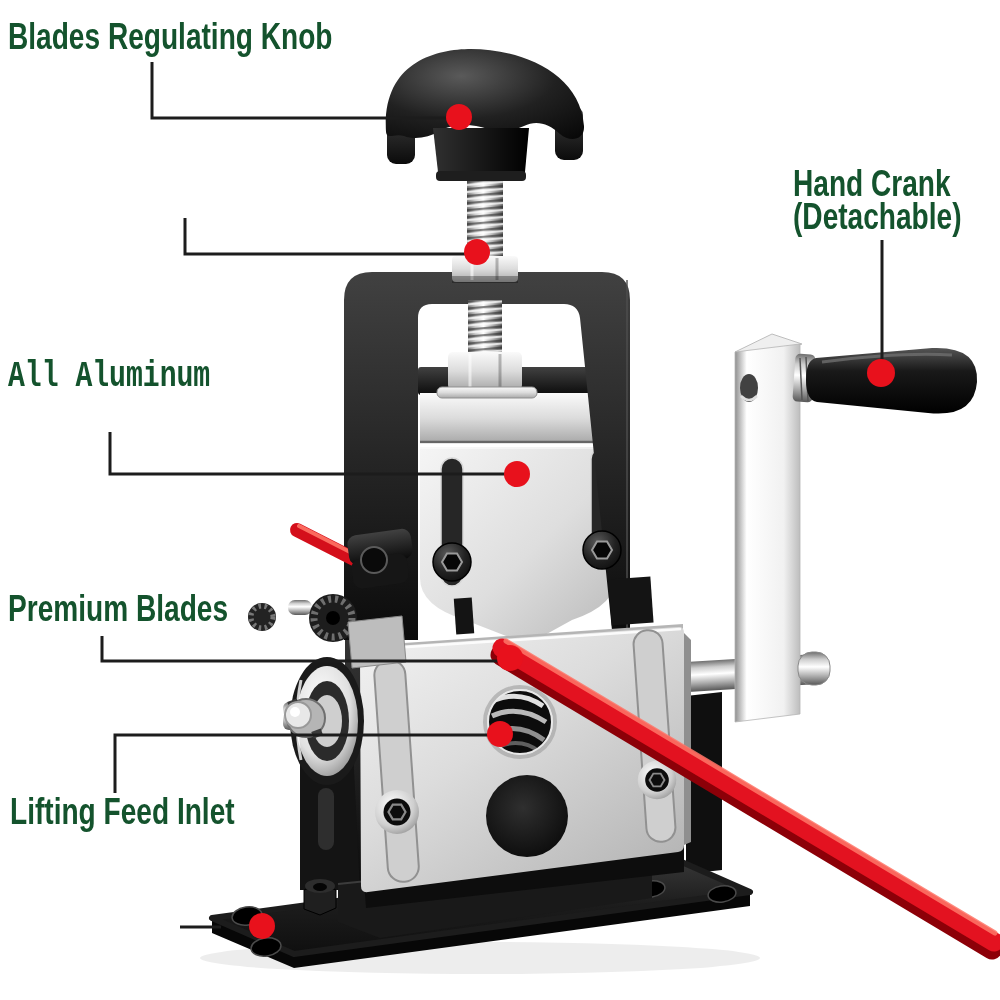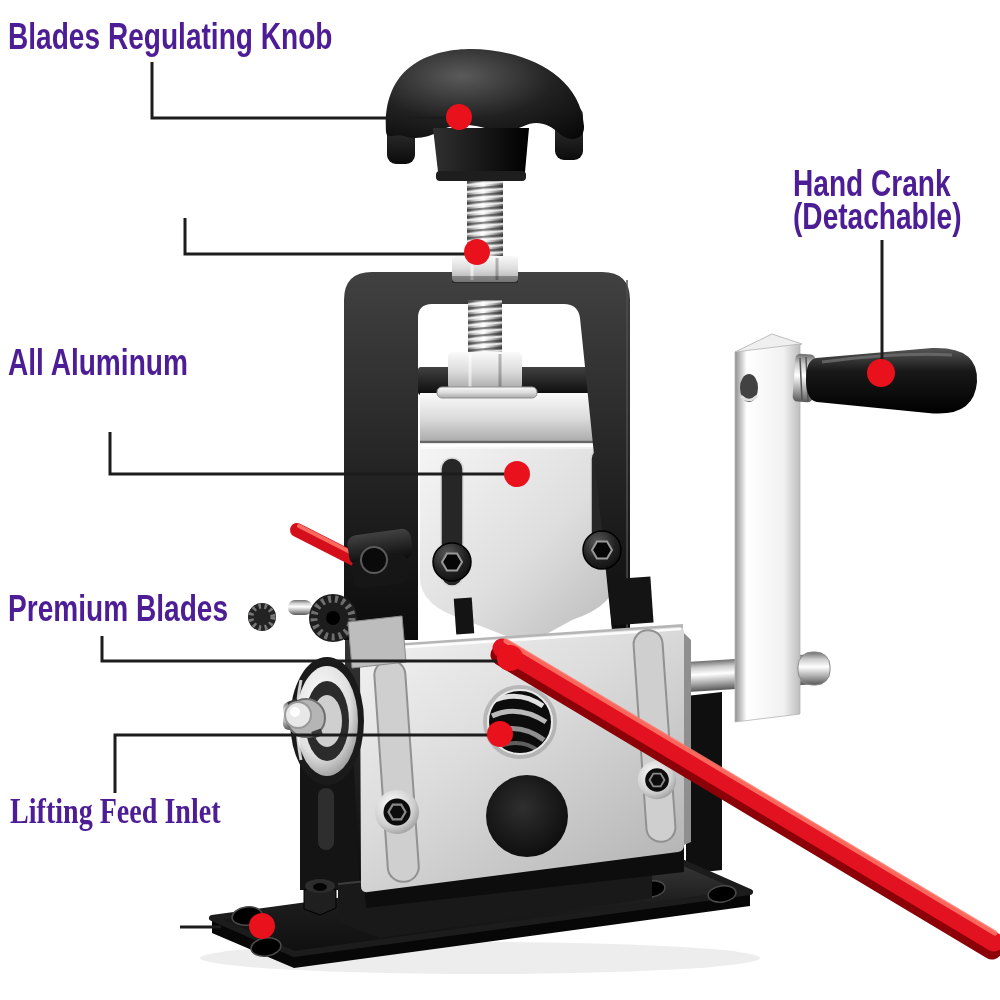--- a/index.html
+++ b/index.html
@@ -1,19 +1,19 @@
 <!DOCTYPE html>
 <html><head>
 <meta charset="utf-8">
 <style>
   html,body{margin:0;padding:0;background:#fff;}
   #canvas{position:relative;width:1000px;height:1000px;background:#fff;overflow:hidden;
           font-family:"Liberation Sans",sans-serif;}
   svg{position:absolute;left:0;top:0;}
-  .label{position:absolute;font:700 36px "Liberation Sans",sans-serif;color:#4c1d95;
+  .label{position:absolute;font:700 36px "Liberation Sans",sans-serif;color:#14532d;
          line-height:33px;white-space:nowrap;}
   .label .tx{display:inline-block;transform:scaleX(.78);transform-origin:0 0;}
   .leader{stroke:#1c1c1c;stroke-width:3;fill:none;}
   .dot{fill:#e8111c;}
 </style>
 </head>
 <body>
 
 <div id="canvas">
 
@@ -304,26 +304,26 @@
 <div class="label" style="left:8px;top:20px;">
   <span class="tx">Blades Regulating Knob</span>
 </div>
 
 
 <div class="label" style="left:793px;top:167px;">
   <div><span class="tx">Hand Crank</span></div>
   <div><span class="tx">(Detachable)</span></div>
 </div>
 
-<div class="label" style="left:8px;top:346px;">
+<div class="label" style="left:8px;top:360px;font-family:Liberation Mono, monospace;">
   <div><span class="tx">All Aluminum</span></div>
 </div>
 
 <div class="label" style="left:8px;top:592px;">
   <span class="tx">Premium Blades</span>
 </div>
 
-<div class="label" style="left:10px;top:795px;font-family:Liberation Serif, serif;">
+<div class="label" style="left:10px;top:795px;">
   <span class="tx">Lifting Feed Inlet</span>
 </div>
 
 
 </div>
 
 </body></html>

